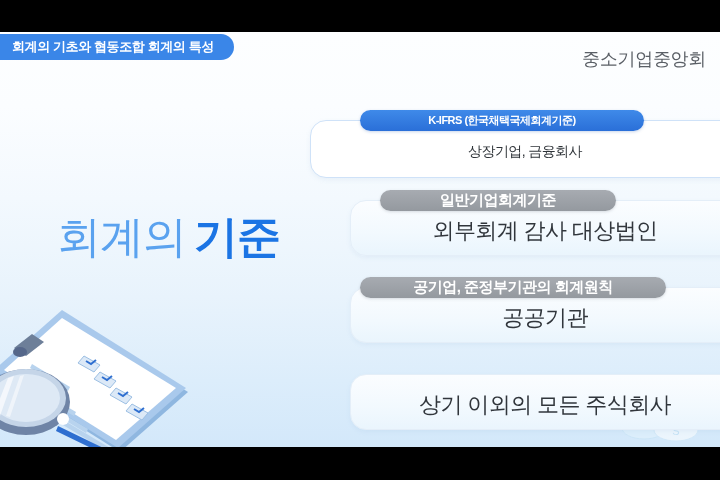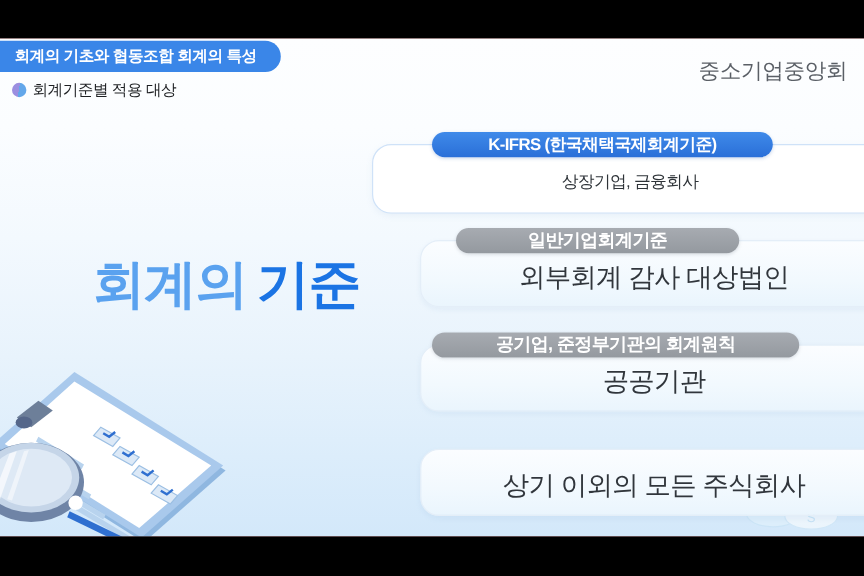--- a/index.html
+++ b/index.html
@@ -103,22 +103,21 @@
   .big-heading {
     position: absolute;
     left: 57px; top: 176px;
     font-size: 44px;
     letter-spacing: -1px;
     white-space: nowrap;
     z-index: 8;
   }
   .big-heading .soft {
     color: #5aa2ef;
-    font-weight: bold;
-    margin-left: 20px;
+    font-weight: normal;
   }
   .big-heading .strong {
     color: #1b74e4;
     font-weight: bold;
     margin-left: 8px;
   }
 
   
   .card {
     position: absolute;
@@ -164,21 +163,21 @@
   .card-1 .card-body {
     background: #ffffff;
     border: 1.5px solid #cfe2f8;
     box-shadow: 0 2px 5px rgba(120,160,200,0.10);
   }
   .card-1 .card-label {
     left: 50px; width: 248px;
     background: linear-gradient(180deg,#3f8ae9 0%,#2a6fd8 100%);
     box-shadow: 0 1px 3px rgba(40,90,170,0.25);
   }
-  .card-1 .card-label-text { font-size: 14px; }
+  .card-1 .card-label-text { font-size: 11px; }
   .card-1 .card-value { font-size: 14px; color: #2e3338; }
 
   
   .card-sub .card-body {
     background: linear-gradient(180deg,#fbfdff 0%,#f2f9fe 60%,#eaf5fd 100%);
     border: 1px solid #e4eef8;
     box-shadow: 0 2px 4px rgba(130,170,205,0.10);
   }
   .card-sub .card-label {
     background: linear-gradient(180deg,#a7abb1 0%,#94999f 100%);
@@ -211,24 +210,20 @@
 <div class="slide-frame">
 
   <div class="canvas">
 
     <div class="header-bar">
       <span class="header-bar-title">회계의 기초와 협동조합 회계의 특성</span>
     </div>
 
     <div class="org-name">중소기업중앙회</div>
 
-    <div class="subtitle-row">
-      <span class="bullet-icon"></span>
-      <span class="subtitle-text">회계기준별 적용 대상</span>
-    </div>
 
     <div class="big-heading">
       <span class="soft">회계의</span><span class="strong">기준</span>
     </div>
 
     <svg class="clipboard-illo" viewBox="0 0 200 160">
       <g>
 
         <path d="M72 14 L196 92 L128 152 L4 74 Z" fill="#8fb7e0"></path>
         <path d="M70 10 L194 88 L126 148 L2 70 Z" fill="#a9c9ec"></path>

